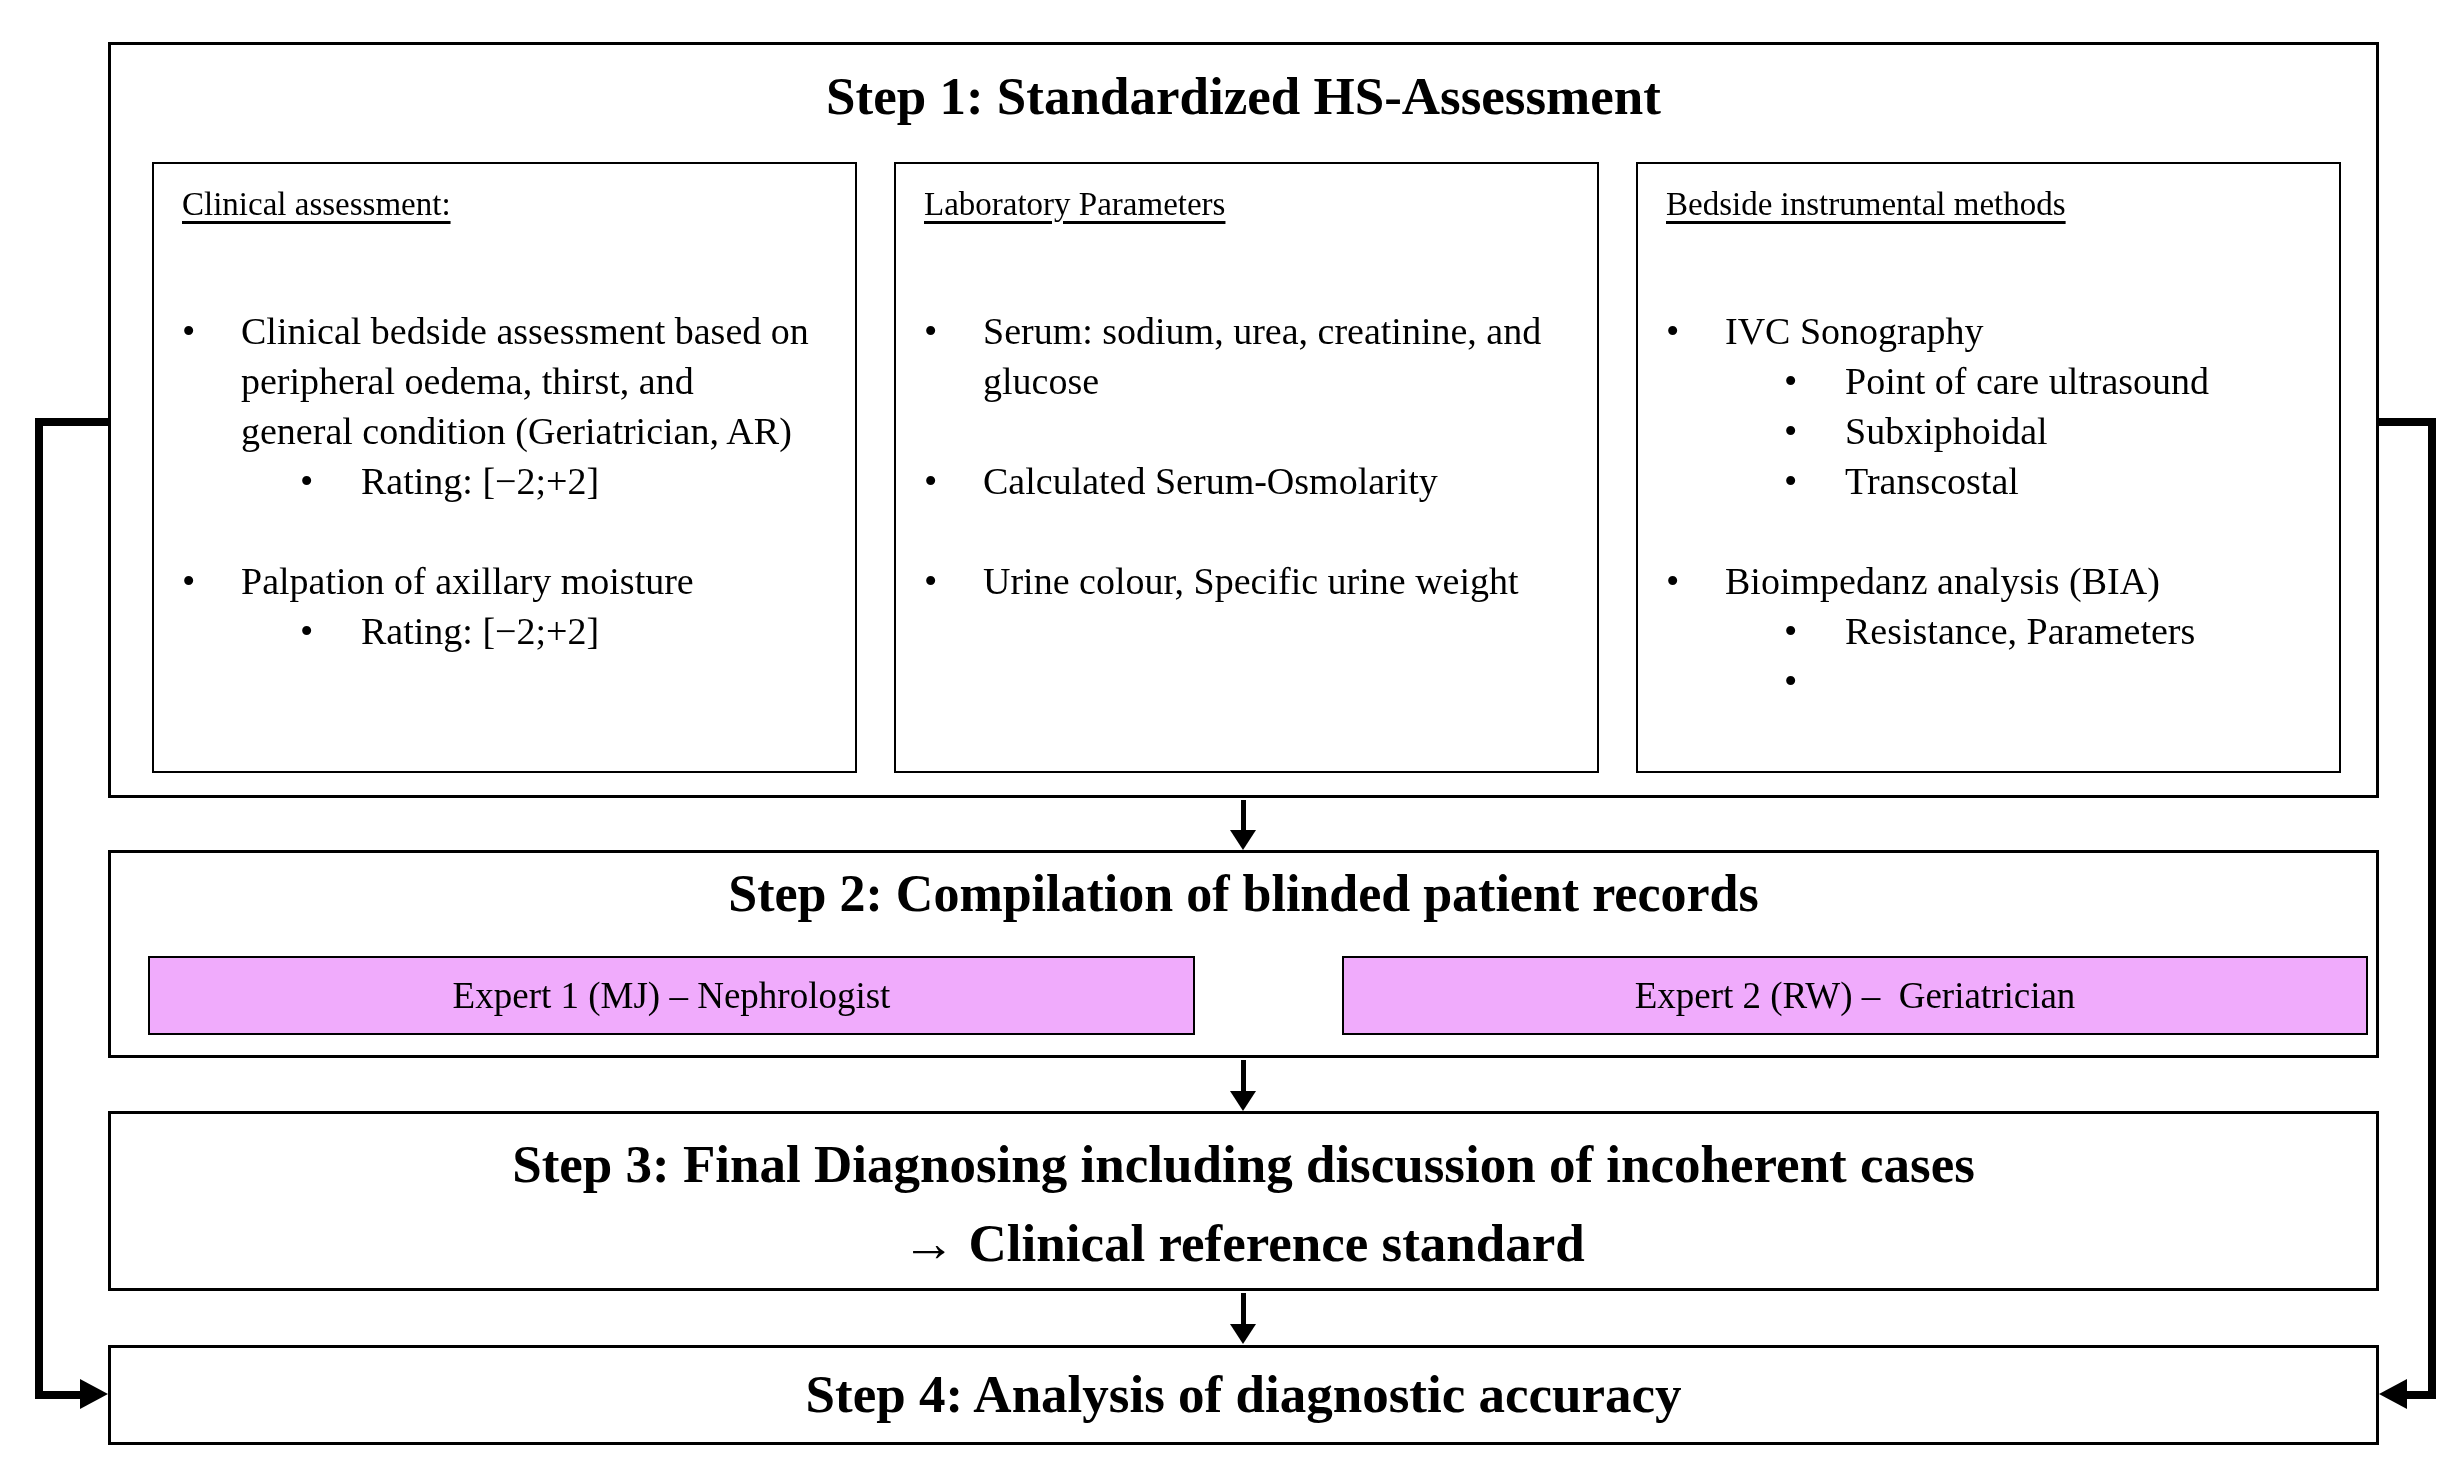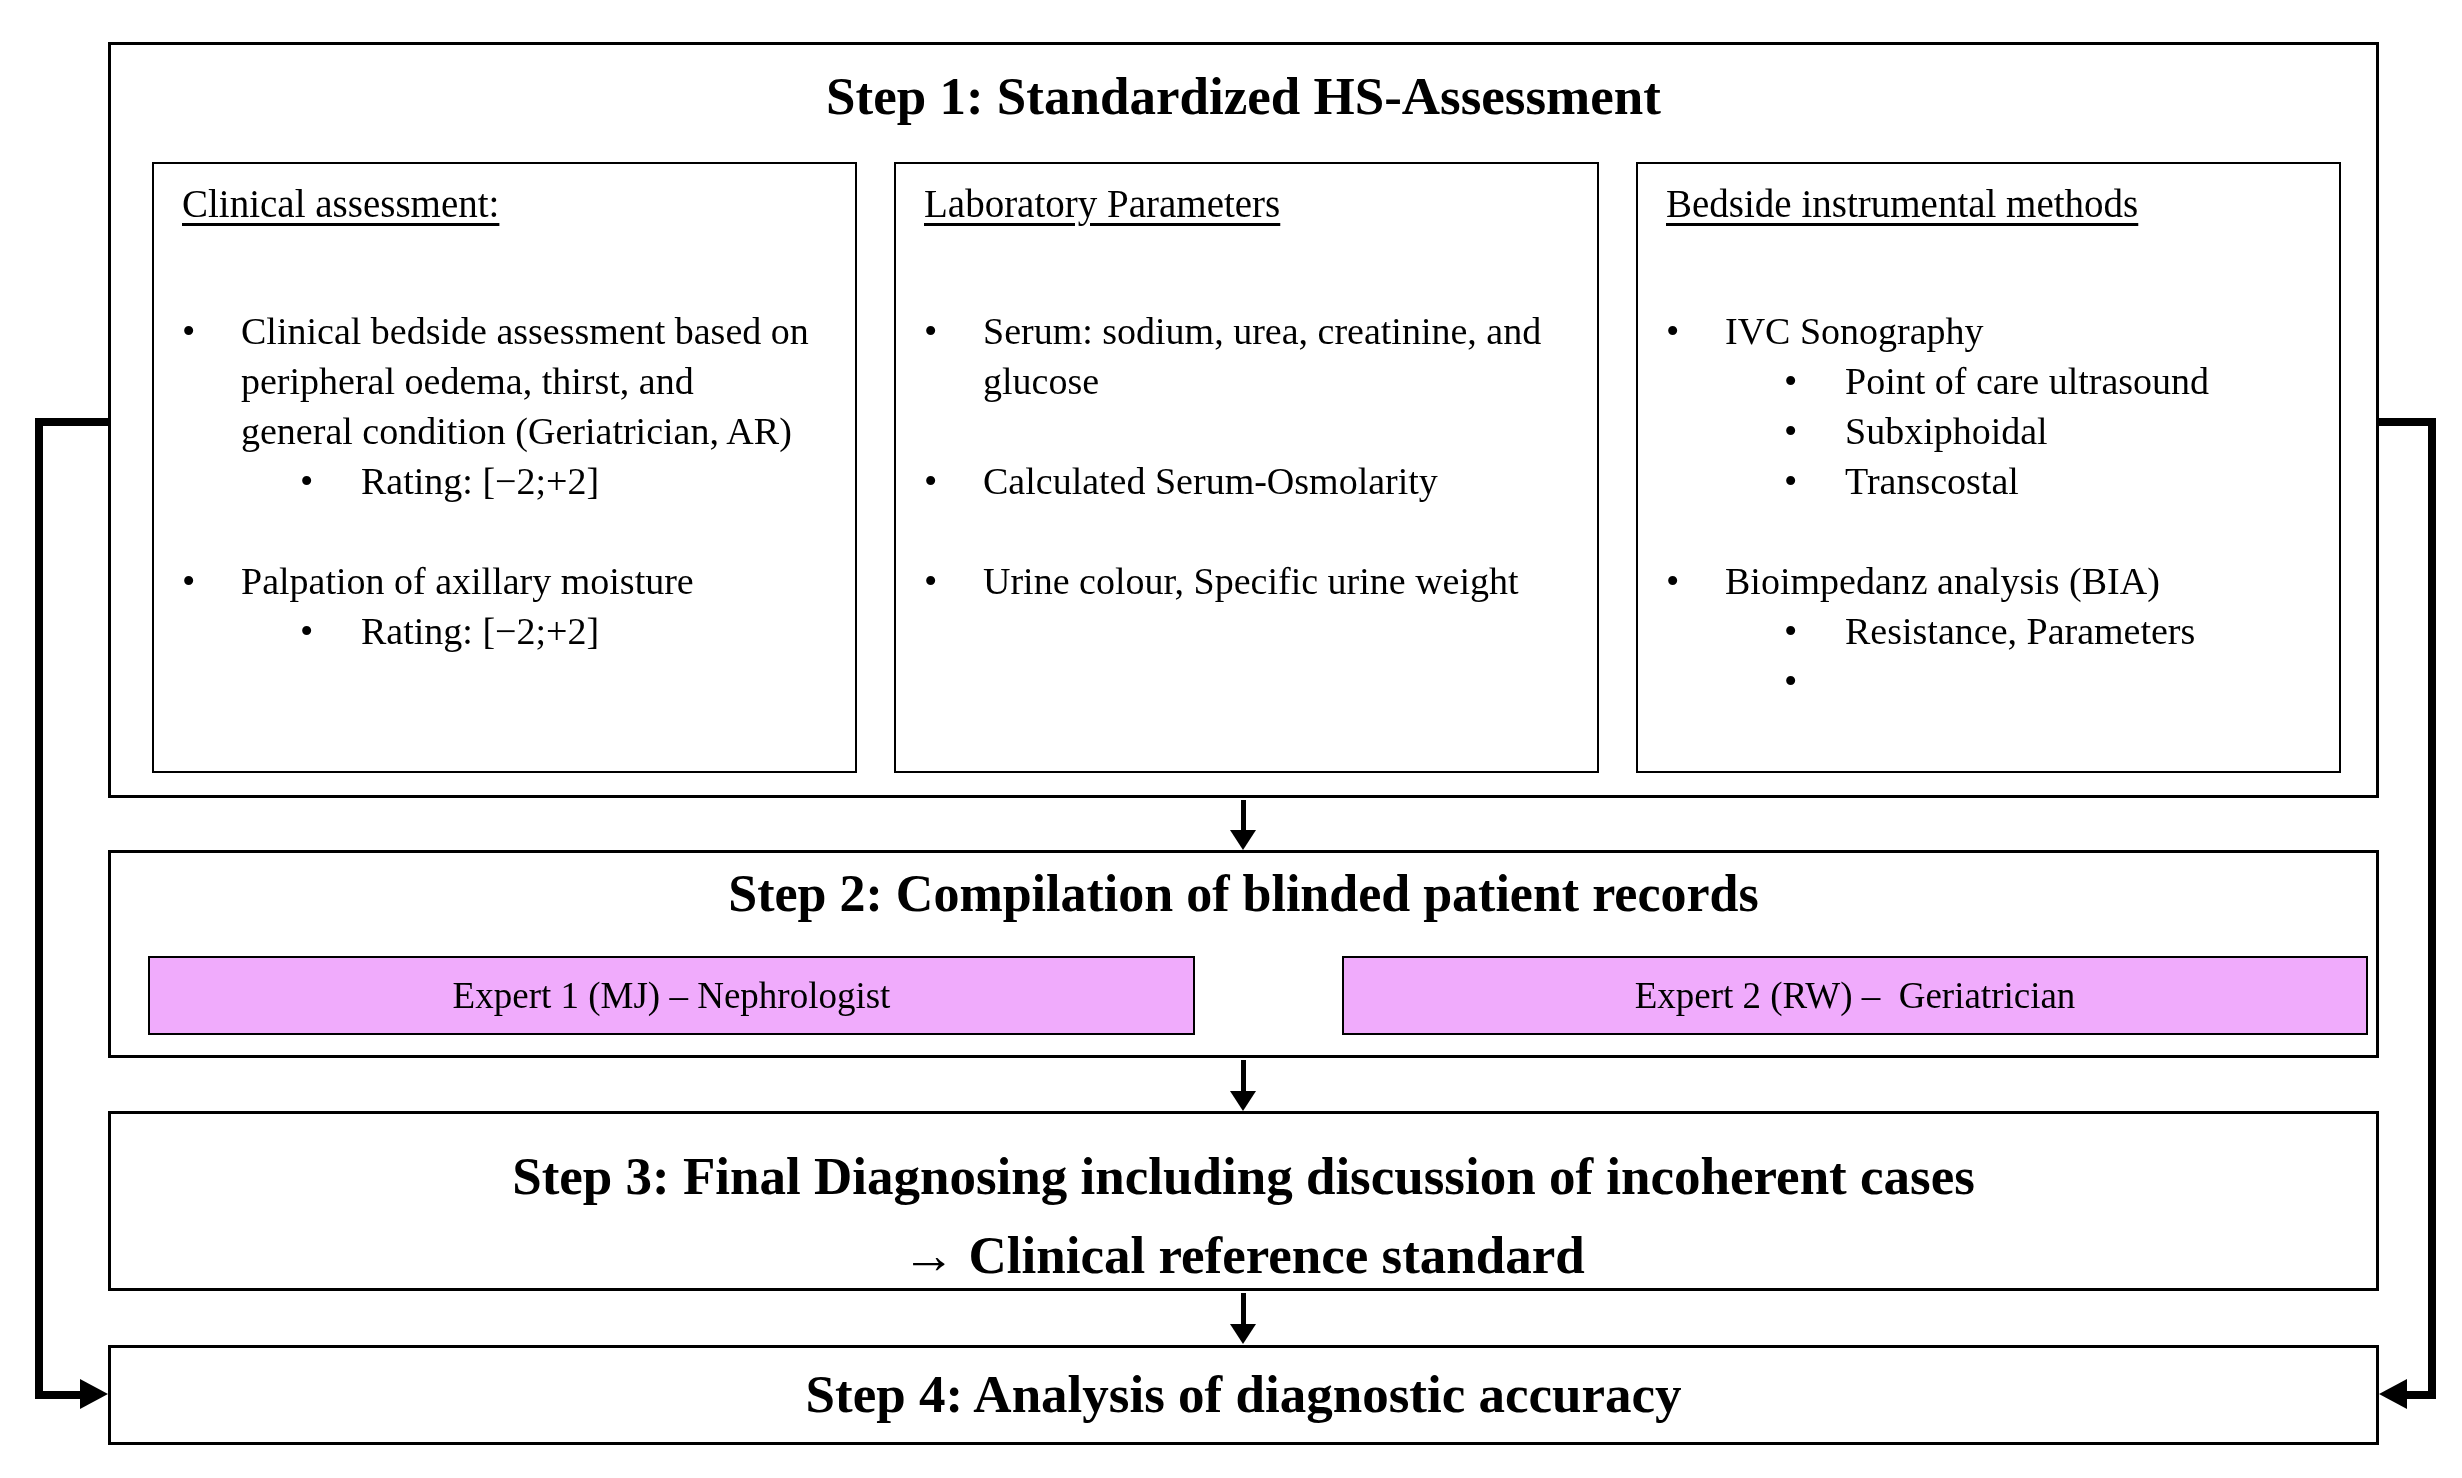--- a/index.html
+++ b/index.html
@@ -39,21 +39,21 @@
   }
   .col {
     flex: 1 1 0;
     border: 2.8px solid #000;
     padding: 14.8px 28px;
     font-size: 38px;
     line-height: 50px;
     overflow: hidden;
   }
   .col-heading {
-    font-size: 39px;
+    font-size: 33px;
     text-decoration: underline;
     text-underline-offset: 5.5px;
   }
   .group { margin-top: 50px; }
   .group.first { margin-top: 77px; }
   .b1 { display: flex; }
   .b1 .marker { flex: 0 0 59px; }
   .b1 .btext { max-width: 572px; }
   .b2 { display: flex; margin-left: 118px; }
   .b2 .marker { flex: 0 0 61px; }
@@ -72,21 +72,21 @@
     font-size: 37px;
     white-space: pre-wrap;
     background: #f0abfc;
   }
   .expert-box:nth-of-type(1) { left: 37px;  width: 1047px; }
   .expert-box:nth-of-type(2) { left: 1231px; width: 1026px; }
 
   
   #step3-box { left: 108px; top: 1111px; width: 2271px; height: 180px; }
   #step3-box .line { text-align: center; font-weight: bold; font-size: 53px; line-height: 79px; }
-  #step3-box .line:first-child { padding-top: 11px; margin-top: 12px; }
+  #step3-box .line:first-child { padding-top: 11px; }
 
   
   #step4-box { left: 108px; top: 1345px; width: 2271px; height: 100px; }
   #step4-title { font-size: 53px; line-height: 92px; }
 
   
   .varrow { position: absolute; }
   .varrow .stem { position: absolute; left: 11px; top: 0; width: 4.6px; background: #000; }
   .varrow .head {
     position: absolute; left: 0; width: 0; height: 0;

